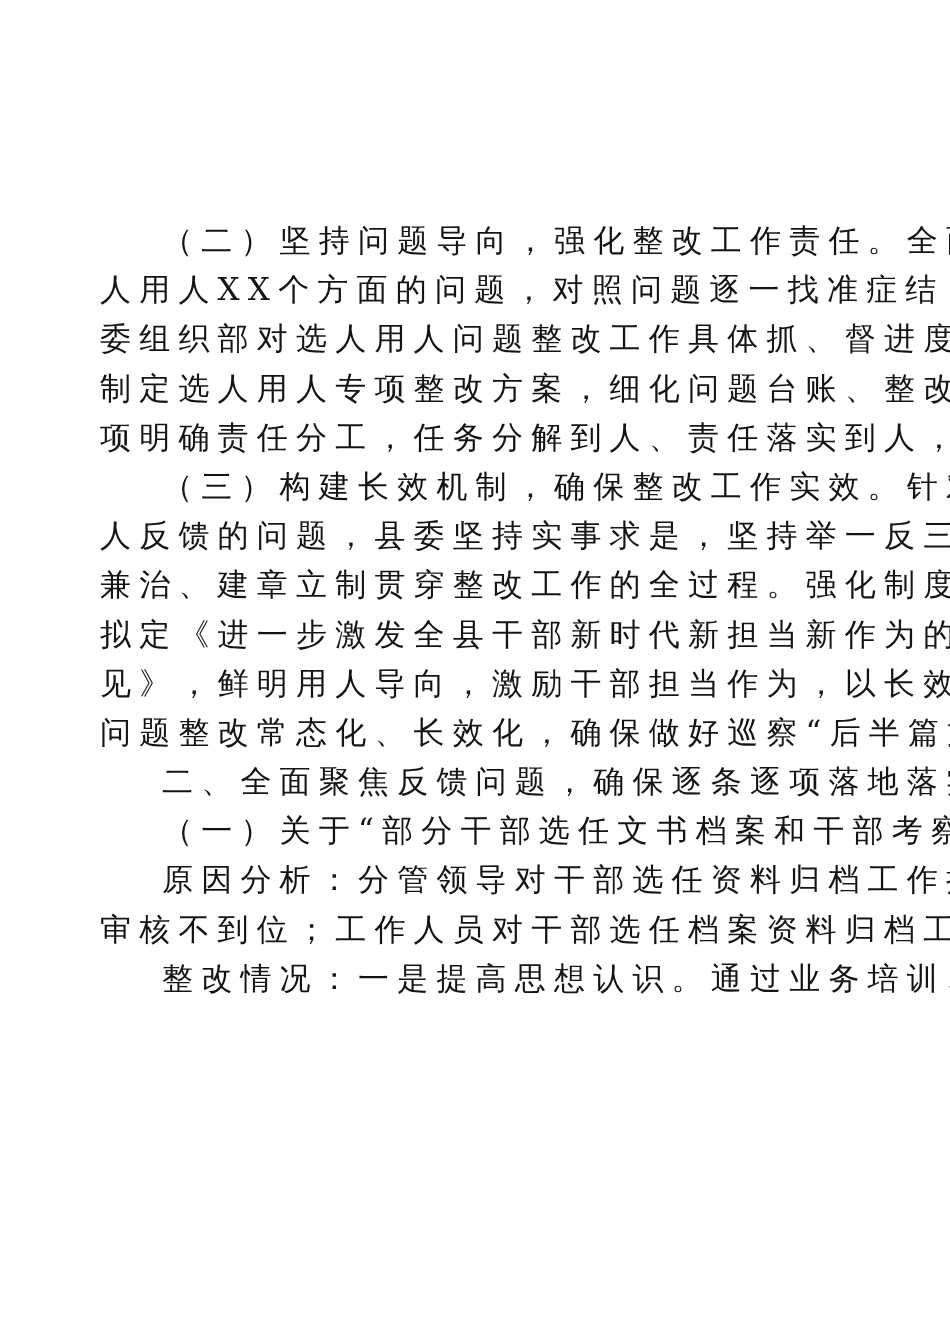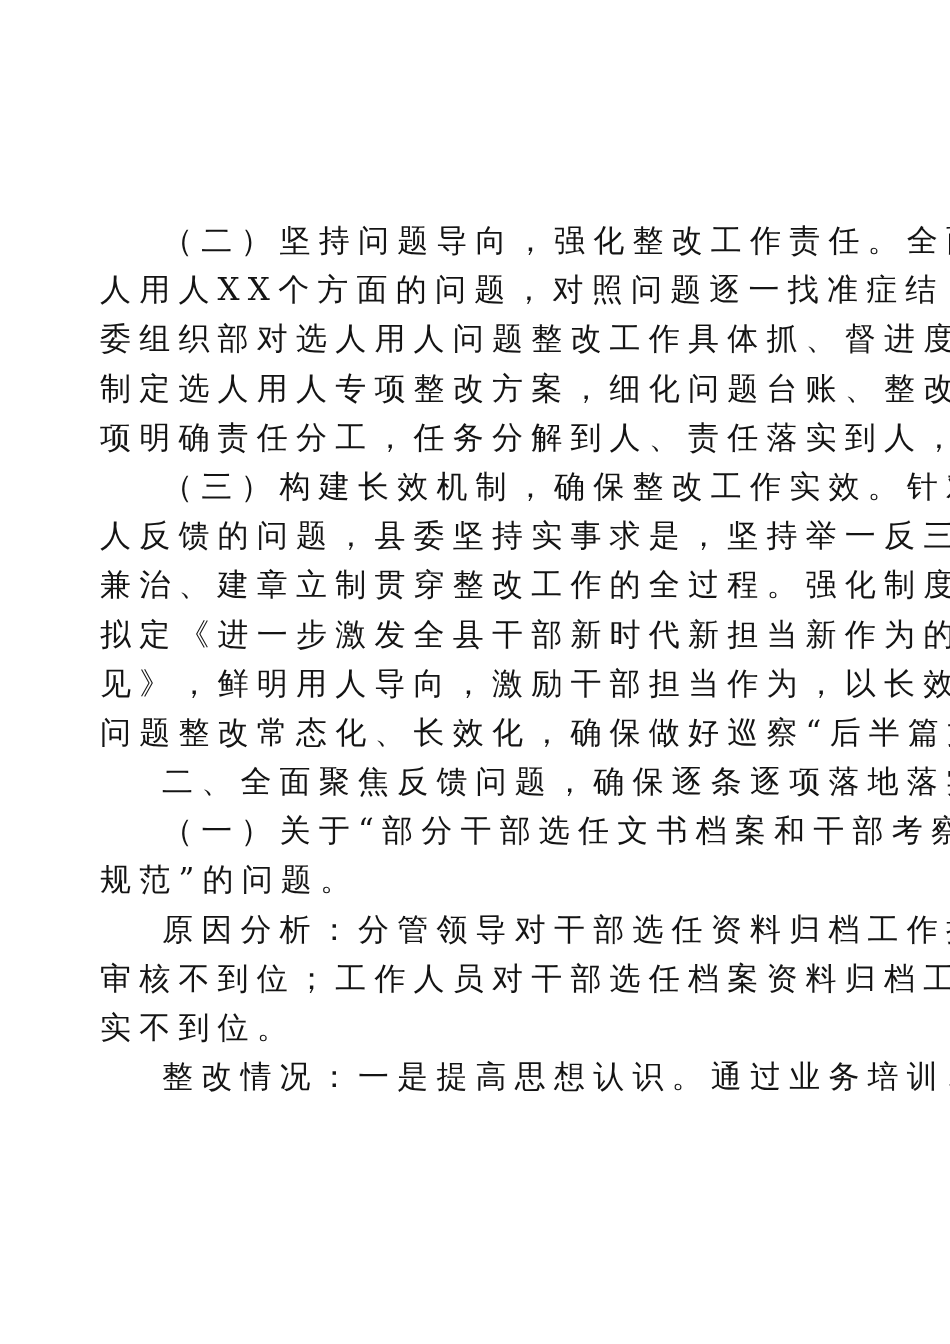--- a/index.html
+++ b/index.html
@@ -62,27 +62,25 @@
       <div class="line">见》，鲜明用人导向，激励干部担当作为，以长效机制推动</div>
       <div class="line">问题整改常态化、长效化，确保做好巡察“后半篇文章”。</div>
     </div>
 
     <div>
       <div class="line indent-2">二、全面聚焦反馈问题，确保逐条逐项落地落实</div>
     </div>
 
     <div>
       <div class="line indent-sub">（一）关于“部分干部选任文书档案和干部考察资料不</div>
-      <div class="line">规范”的问题。</div>
     </div>
 
     <div>
       <div class="line indent-2">原因分析：分管领导对干部选任资料归档工作把关不严，</div>
       <div class="line">审核不到位；工作人员对干部选任档案资料归档工作要求落</div>
-      <div class="line">实不到位。</div>
     </div>
 
     <div>
       <div class="line indent-2">整改情况：一是提高思想认识。通过业务培训、学习理</div>
     </div>
 
   </div>
 </div>
 
 </body></html>

